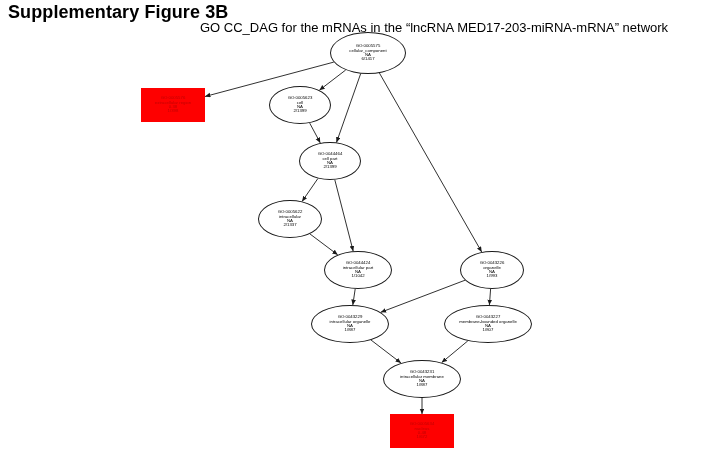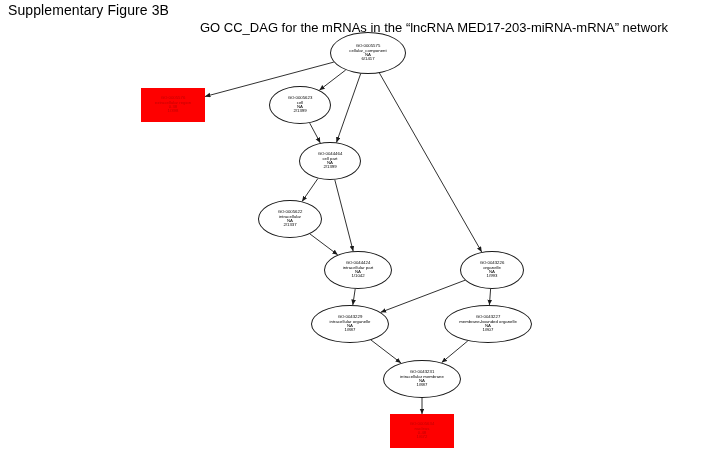--- a/index.html
+++ b/index.html
@@ -1,20 +1,20 @@
 <!DOCTYPE html>
 <html><head>
 <meta charset="utf-8">
 <style>
   html,body{margin:0;padding:0;background:#ffffff;}
   body{width:710px;height:449px;overflow:hidden;
        font-family:"Liberation Sans", sans-serif;color:#000;}
   #stage{position:relative;width:710px;height:449px;}
 
-  #fig-label{position:absolute;left:8px;top:2px;font-size:14px;font-weight:normal;
+  #fig-label{position:absolute;left:8px;top:2px;font-size:18px;font-weight:bold;
              letter-spacing:0.1px;white-space:nowrap;}
   #chart-title{position:absolute;left:200px;top:20px;font-size:13px;font-weight:normal;
                white-space:nowrap;}
 
   svg#edges{position:absolute;left:0;top:0;width:710px;height:449px;}
 
   .node{position:absolute;box-sizing:border-box;display:flex;flex-direction:column;
         align-items:center;justify-content:center;text-align:center;line-height:1.04;}
   .node .ln{display:block;white-space:nowrap;}
 

